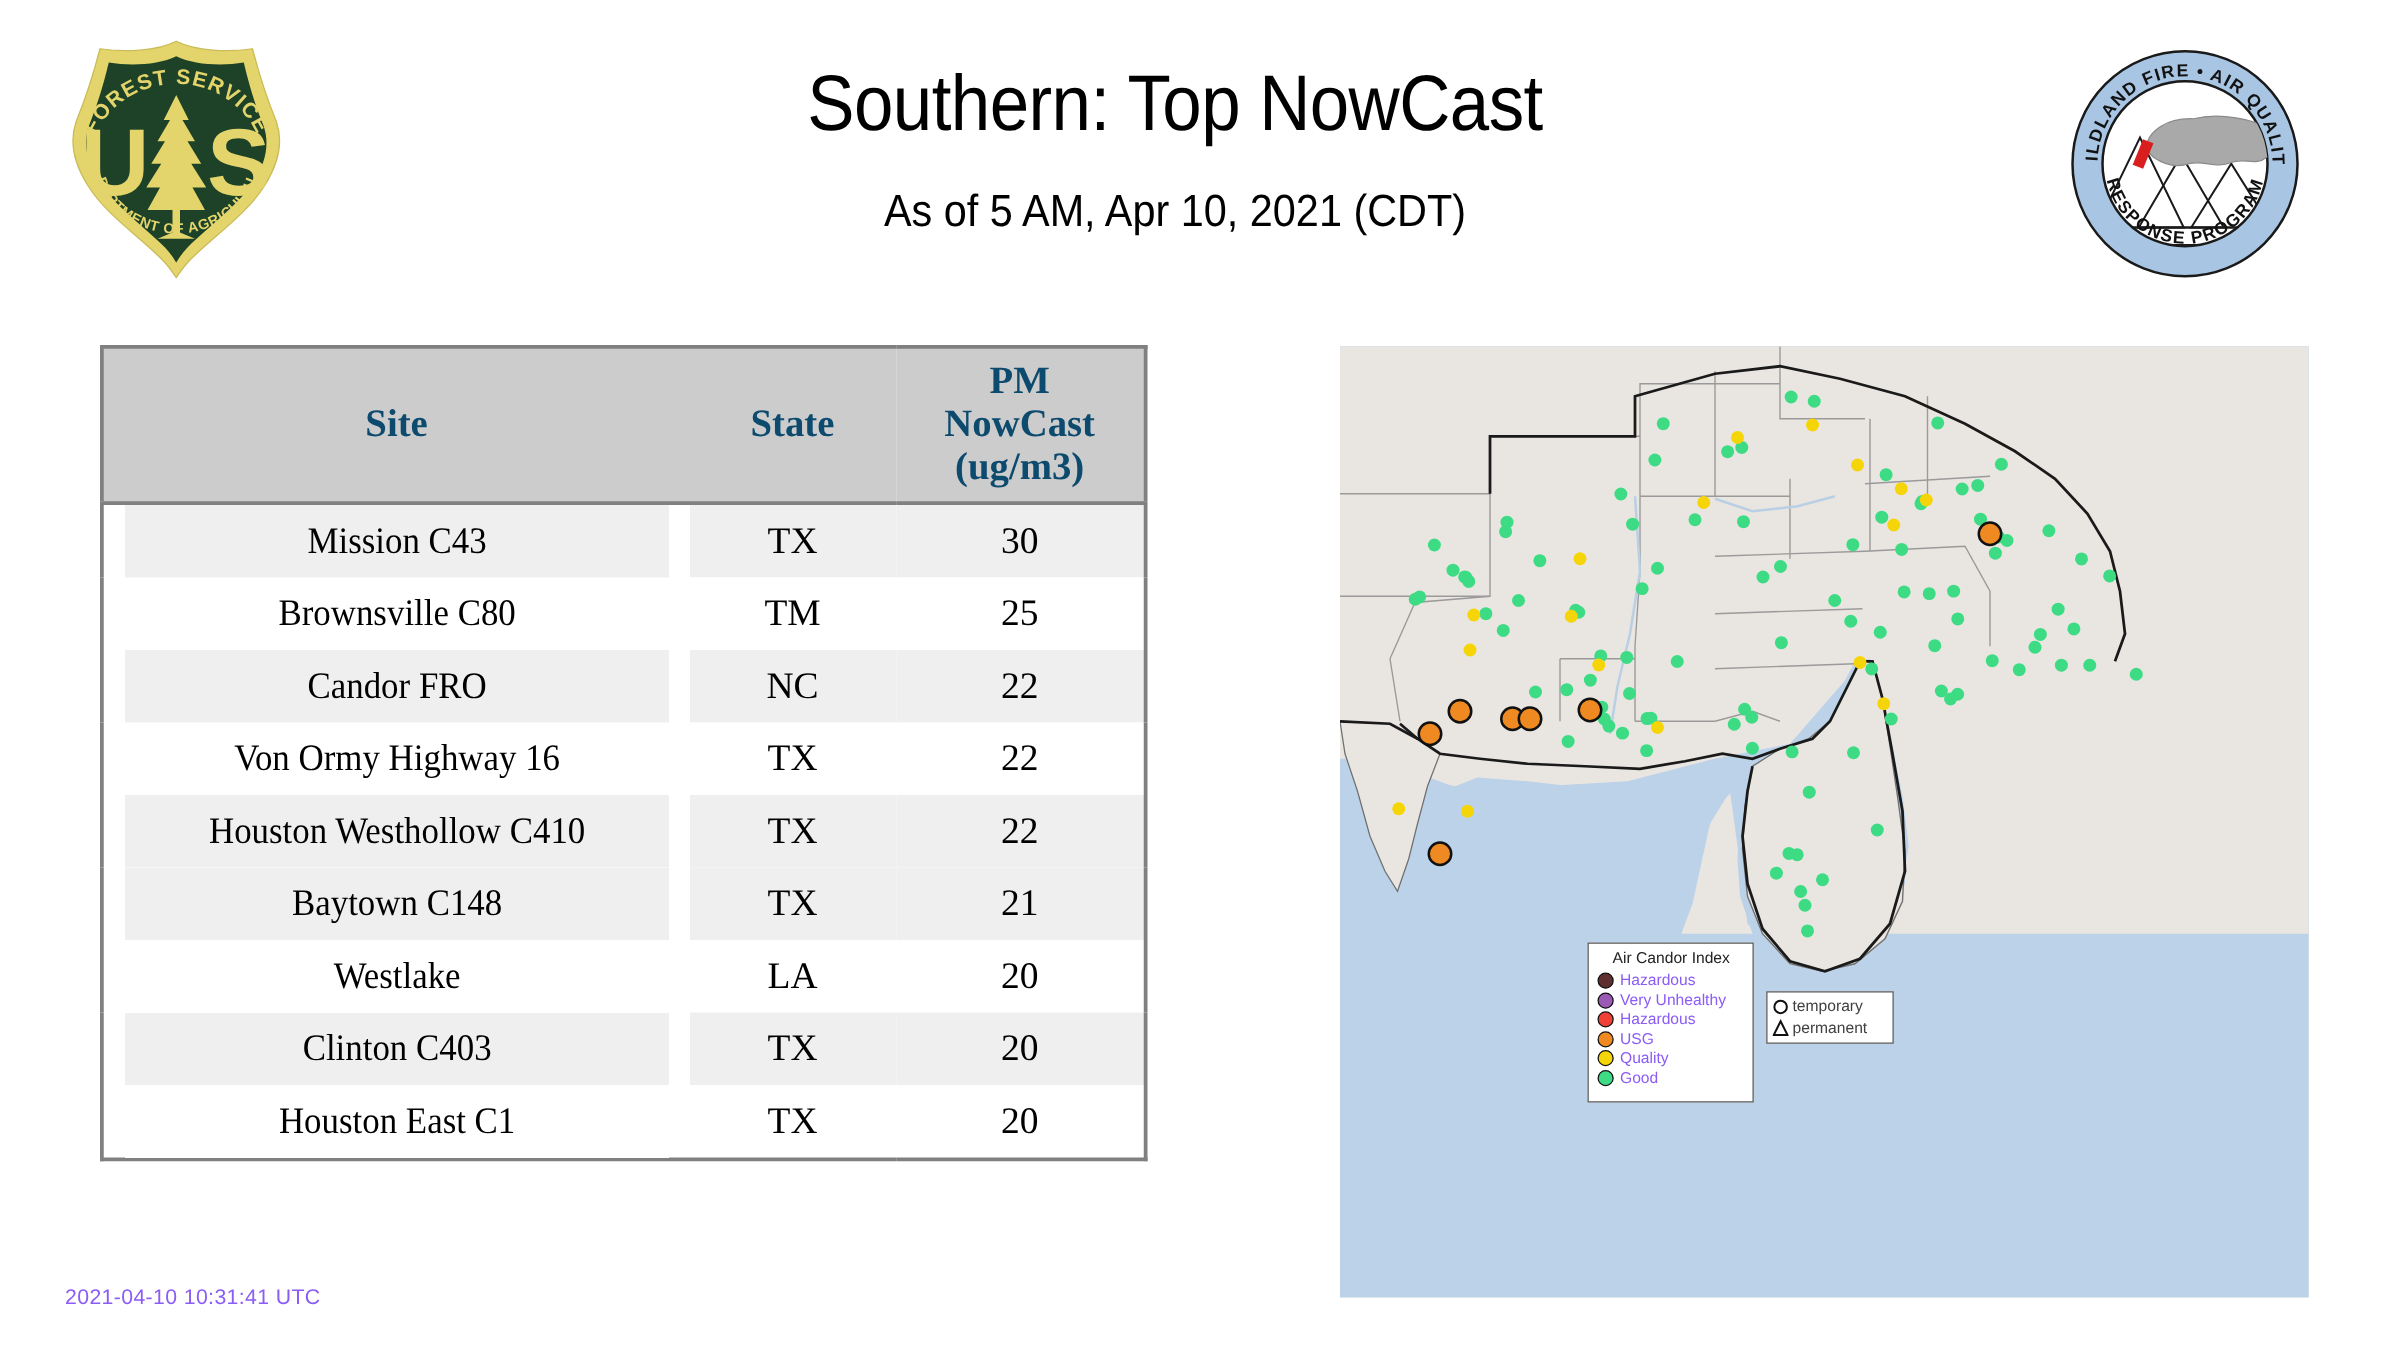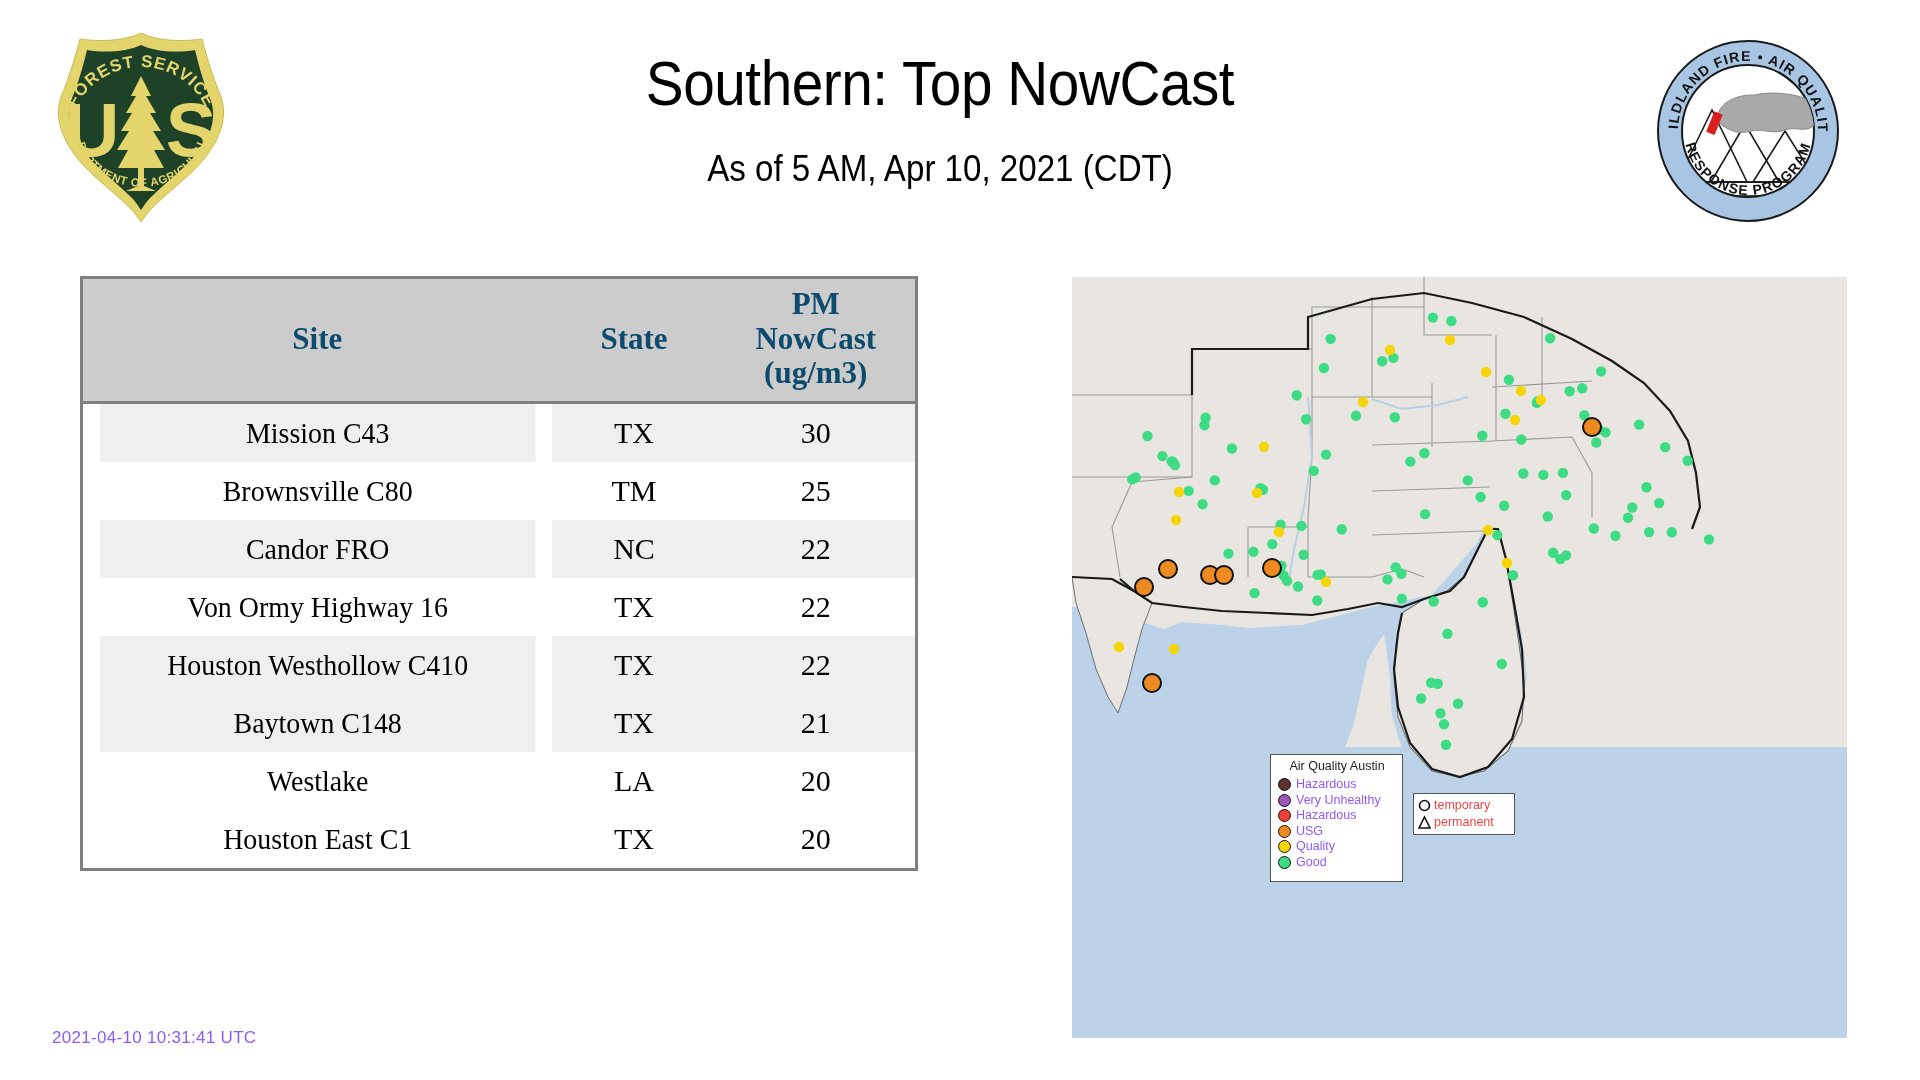--- a/index.html
+++ b/index.html
@@ -160,21 +160,21 @@
     left: 341px; top: 516px;
     width: 102px; height: 42px;
     padding: 3px 4px;
   }
   #sym-legend .sym-row {
     display: flex; align-items: center; height: 17px;
   }
   #sym-legend .sym-label {
     font-family: "Liberation Sans", sans-serif;
     font-size: 12.5px;
-    color: #ef4444;
+    color: #404040;
     line-height: 1;
     white-space: nowrap;
     margin-left: 3px;
   }
 
   
   #footer-timestamp {
     position: absolute;
     left: 52px; top: 1028px;
     font-family: "Liberation Sans", sans-serif;
@@ -309,20 +309,25 @@
           <td>22</td>
         </tr>
         <tr class="odd">
           <td class="site">Baytown C148</td>
           <td>TX</td>
           <td>21</td>
         </tr>
         <tr class="even">
           <td class="site">Westlake</td>
           <td>LA</td>
+          <td>20</td>
+        </tr>
+        <tr class="odd">
+          <td class="site">Clinton C403</td>
+          <td>TX</td>
           <td>20</td>
         </tr>
         <tr class="even">
           <td class="site">Houston East C1</td>
           <td>TX</td>
           <td>20</td>
         </tr>
       </tbody>
   </table>
 </div>
@@ -512,21 +517,21 @@
       <circle cx="152" cy="298" r="9" fill="#ee8a21" stroke="#111" stroke-width="2"></circle>
       <circle cx="200" cy="291" r="9" fill="#ee8a21" stroke="#111" stroke-width="2"></circle>
       <circle cx="80" cy="406" r="9" fill="#ee8a21" stroke="#111" stroke-width="2"></circle>
       <circle cx="47" cy="370" r="5.2" fill="#f6d508"></circle>
       <circle cx="102" cy="372" r="5.2" fill="#f6d508"></circle>
       <circle cx="254" cy="305" r="5.2" fill="#f6d508"></circle>
       <circle cx="435" cy="286" r="5.2" fill="#f6d508"></circle>
     </svg>
 
   <div class="legend-box" id="aqi-legend">
-    <div class="legend-title">Air Quality Austin</div>
+    <div class="legend-title">Air Candor Index</div>
     <div id="aqi-legend-rows">
         <div class="legend-row">
           <span class="swatch" style="background: rgb(96, 48, 48);"></span>
           <span class="legend-label">Hazardous</span>
         </div>
         <div class="legend-row">
           <span class="swatch" style="background: rgb(155, 89, 182);"></span>
           <span class="legend-label">Very Unhealthy</span>
         </div>
         <div class="legend-row">

